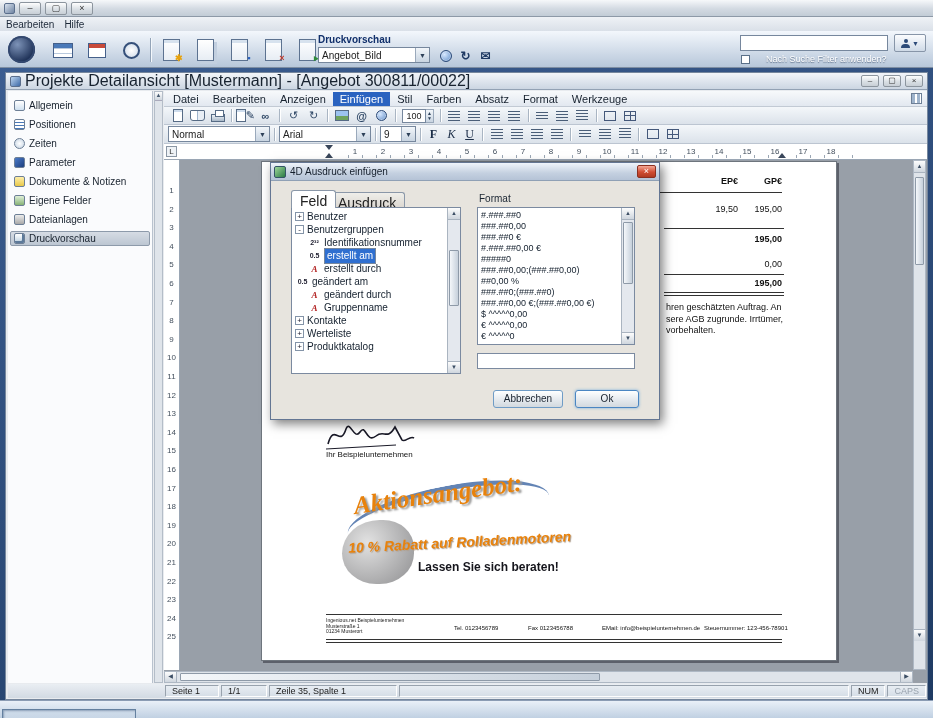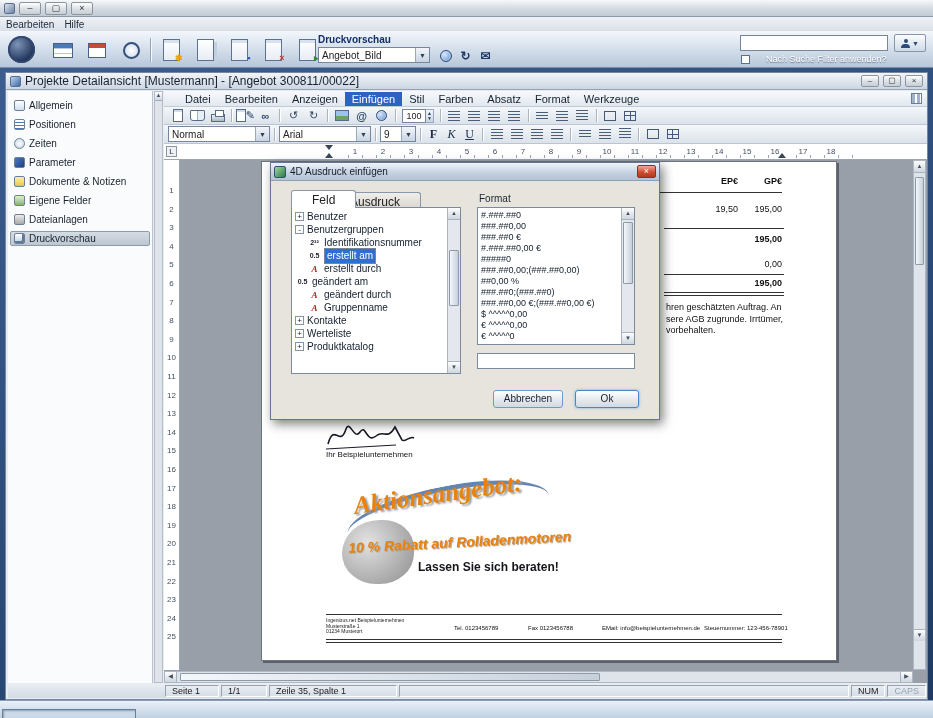--- a/index.html
+++ b/index.html
@@ -36,41 +36,41 @@
 .person:before{content:"";position:absolute;left:2.5px;top:0;width:4px;height:4px;border-radius:50%;background:#2c4a78}
 .person:after{content:"";position:absolute;left:0;bottom:0;width:9px;height:4px;border-radius:4px 4px 0 0;background:#2c4a78}
 .caret{font-size:7px;color:#2c4a78}
 #filter-row{position:absolute;left:741px;top:23px;display:flex;align-items:center;gap:16px}
 .cb{width:9px;height:9px;background:#fff;border:1px solid #5a7089}
 #filter-label{font-size:9px;color:#fff;text-shadow:0 1px 1px rgba(30,50,80,.6)}
 
 
 #mdi{position:absolute;left:5px;top:72px;width:923px;height:628px;background:#e8ebef;border:1px solid #76879d;z-index:10}
 #mdititle{position:absolute;left:0;top:0;width:100%;height:17px;background:linear-gradient(#f2f5f9,#ccd6e2);border-bottom:1px solid #93a2b4;display:flex;align-items:center;padding:0 4px;gap:4px}
-#mdi-text{flex:1;font-size:12px;color:#17222f}
+#mdi-text{flex:1;font-size:16px;color:#17222f}
 .winbtn.sm{width:18px;height:12px;line-height:10px;font-size:8px}
 
 
 #sidebar{position:absolute;left:2px;top:18px;width:145px;height:592px;background:#fafbfd;border-right:1px solid #b9c2ce;padding-top:3px}
 .sbitem{display:flex;align-items:center;gap:4px;height:15px;padding:0 3px;margin:4px 2px;font-size:10px;color:#18222e;border:1px solid transparent}
 .sbitem.sel{background:linear-gradient(#d6dce4,#bcc6d2);border-color:#8d9aaa;border-radius:2px}
 .sico{width:11px;height:11px;border:1px solid #6d7f96;border-radius:2px;flex:none}
 .page-icon{background:linear-gradient(#fff,#cfe0f0)}
 .list-icon{background:repeating-linear-gradient(#fff 0 2px,#4a79b8 2px 3px)}
 .clock-icon{border-radius:50%;background:radial-gradient(#fff,#c3d2e2)}
 .gear-icon{background:linear-gradient(135deg,#4a7ac8,#1d3f7e)}
 .note-icon{background:linear-gradient(#ffefa8,#e8c84a)}
 .fields-icon{background:linear-gradient(#e0f0d8,#86b276)}
 .attachment-icon{background:linear-gradient(#ececec,#a8a8a8)}
 .preview-icon{background:linear-gradient(#fff,#b9cede);box-shadow:inset -2px -2px 0 #5d7a9a}
 #sb-scroll{position:absolute;left:148px;top:18px;width:9px;height:592px;background:#dfe4ea;border:1px solid #b4bdc8}
 .sbarrow{height:9px;font-size:6px;text-align:center;color:#46596f;background:linear-gradient(#fdfdfd,#cfd6de);border-bottom:1px solid #aab}
 
 
-#edmenus{position:absolute;left:158px;top:18px;width:763px;height:16px;background:linear-gradient(#f7f9fb,#e2e8f0);border-bottom:1px solid #c2cad4;display:flex;align-items:center;padding:0 14px}
+#edmenus{position:absolute;left:158px;top:18px;width:763px;height:16px;background:linear-gradient(#f7f9fb,#e2e8f0);border-bottom:1px solid #c2cad4;display:flex;align-items:center;padding:0 2px}
 .emenu{font-size:11px;padding:1px 7px;color:#17222f;white-space:nowrap}
 .emenu.active{background:#2a63c0;color:#fff}
 #menu-grid{position:absolute;right:5px;top:2px;width:11px;height:11px;border:1px solid #6d7f96;background:repeating-linear-gradient(90deg,#9fb4cc 0 3px,#fff 3px 5px)}
 .edtb{position:absolute;left:158px;width:763px;background:linear-gradient(#f4f7fa,#dbe2ea);border-bottom:1px solid #bcc5d1;display:flex;align-items:center;padding:0 4px;gap:1px}
 #tb1{top:34px;height:18px}
 #tb2{top:52px;height:19px}
 .tbi{width:19px;height:16px;display:flex;align-items:center;justify-content:center;color:#2c4564;font-size:11px;flex:none}
 .vsep2{width:1px;height:13px;background:#a9b5c3;margin:0 3px;box-shadow:1px 0 0 #fff;flex:none}
 .mini-page{width:10px;height:13px;background:#fff;border:1px solid #566b85;box-shadow:inset 0 2px 0 #cfdded}
 .mini-book{width:15px;height:11px;border:1px solid #566b85;border-radius:1px 1px 3px 3px;background:linear-gradient(90deg,#fff 48%,#9fb4cc 48% 52%,#e8eef5 52%)}
@@ -121,21 +121,21 @@
 .seg{border:1px solid;border-color:#98a2ad #fdfdfd #fdfdfd #98a2ad;height:12px;line-height:11px;font-size:9px;padding:0 6px;background:linear-gradient(#e8edf3,#d6dee7);white-space:nowrap}
 .seg.first{margin-left:156px;width:54px}
 .seg.gray{color:#98a2ad}
 
 
 #dialog{position:absolute;left:270px;top:162px;width:390px;height:258px;background:#e7e4de;border:1px solid #647693;box-shadow:3px 4px 10px rgba(0,0,0,.5);z-index:60}
 #dtitle{height:18px;background:linear-gradient(#eff4fa,#c4d0e0 60%,#b5c3d6);border-bottom:1px solid #8fa0b5;display:flex;align-items:center;padding:0 3px;gap:4px}
 #dicon{width:12px;height:12px;border-radius:2px;background:linear-gradient(135deg,#9fd89a,#2a7a46);border:1px solid #356;flex:none}
 #dtitle-text{flex:1;font-size:10px;color:#141e2b}
 #dclose{width:19px;height:13px;border:1px solid #8c2f1f;border-radius:2px;background:linear-gradient(#f4a896,#d14c32 55%,#b03a22);color:#fff;font-size:9px;line-height:11px;text-align:center}
-.tab{position:absolute;font-size:12px;padding:2px 20px 1px;border:1px solid #8a97a8;border-bottom:none;background:linear-gradient(#efeeea,#dbd7d0);border-radius:3px 3px 0 0;color:#222}
+.tab{position:absolute;font-size:14px;padding:2px 8px 1px;border:1px solid #8a97a8;border-bottom:none;background:linear-gradient(#efeeea,#dbd7d0);border-radius:3px 3px 0 0;color:#222}
 #tab-feld{left:20px;top:27px;background:#fff;z-index:2;height:18px}
 #tab-ausdruck{left:58px;top:29px;height:16px}
 #tree{position:absolute;left:20px;top:44px;width:170px;height:167px;background:#fff;border:1px solid #7b8aa0}
 #treerows{position:absolute;left:0;top:2px;right:13px;overflow:hidden}
 .trow{display:flex;align-items:center;height:13px;font-size:10px;gap:3px;white-space:nowrap;color:#14202e}
 .exp{width:9px;height:9px;border:1px solid #8494a8;background:#fff;font-size:8px;line-height:7px;text-align:center;color:#223;flex:none}
 .gly{min-width:13px;text-align:center;font-size:7px;font-weight:bold;color:#223;flex:none}
 .gly.alpha{font-size:9px;font-style:italic;color:#b22222;font-family:"Liberation Serif",serif}
 .tlabel.sel{background:#2f6fd0;color:#fff;padding:0 2px}
 .vscr{position:absolute;right:0;top:0;bottom:0;width:13px;background:#e4e8ee;border-left:1px solid #aab4c0;display:flex;flex-direction:column}

